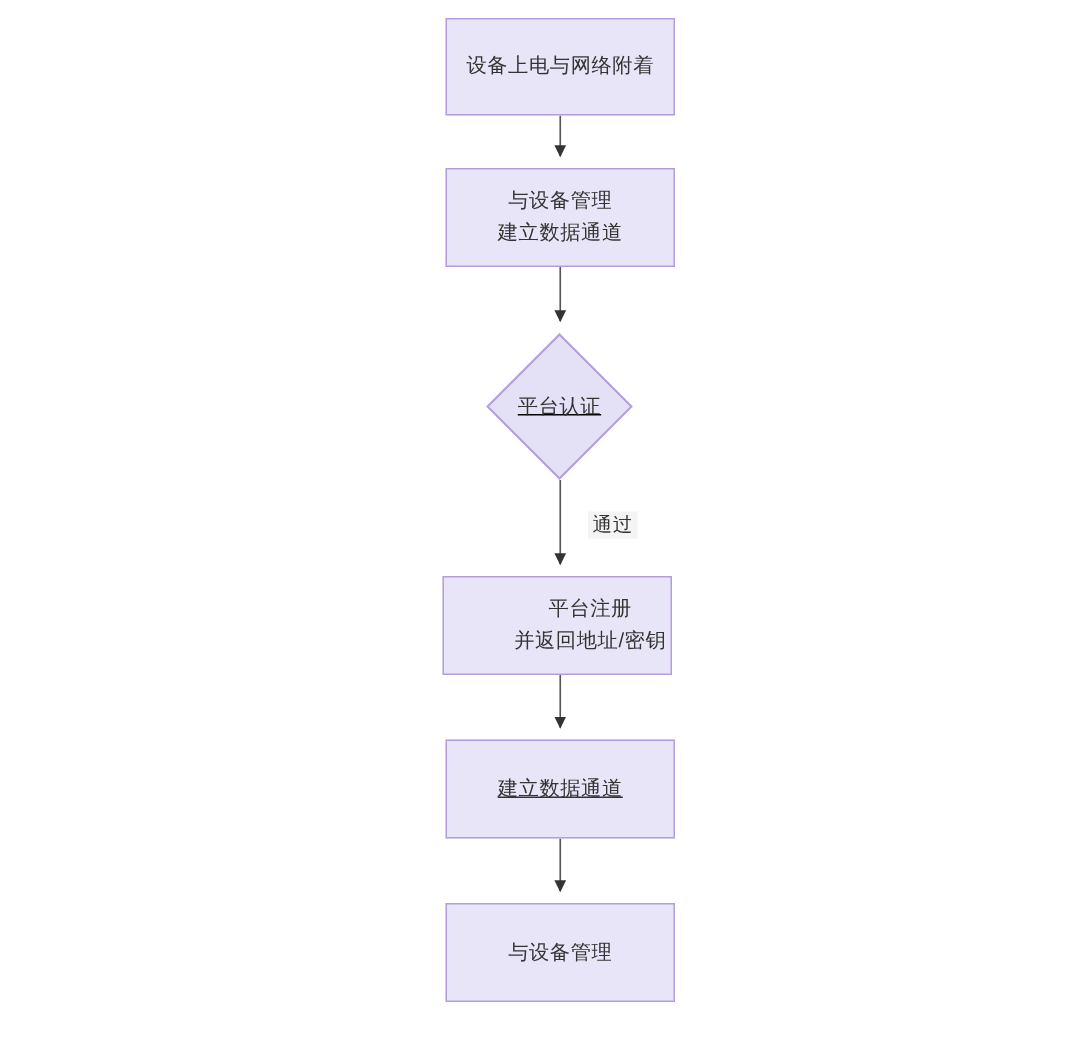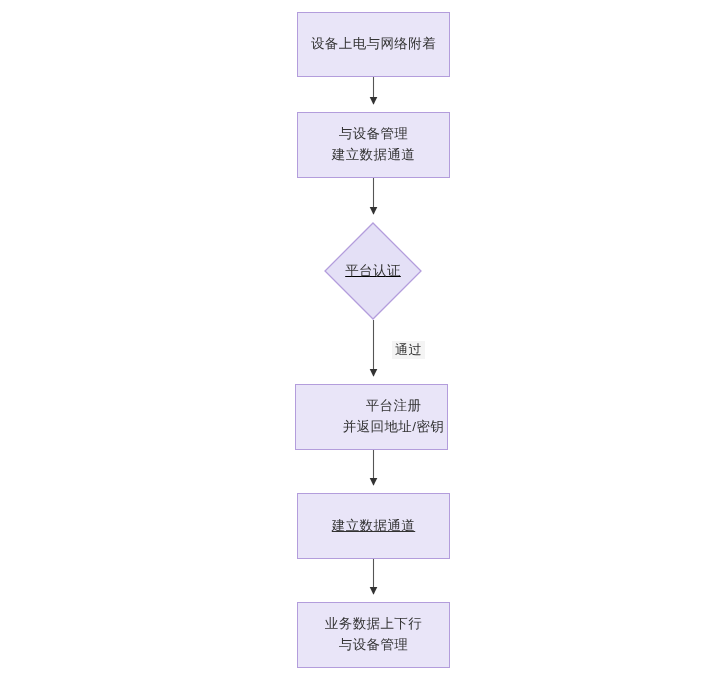--- a/index.html
+++ b/index.html
@@ -132,17 +132,16 @@
   <div class="node" style="left:295px; top:384px; width:153px; height:66px;padding-left:44px;">
     <span class="line1">平台注册</span>
     <span class="line2">并返回地址/密钥</span>
   </div>
 
   <div class="node" style="left:297px; top:493px; width:153px; height:66px;text-decoration:underline;">
     <span class="line1">建立数据通道</span>
   </div>
 
   <div class="node" style="left:297px; top:602px; width:153px; height:66px;">
-    <span class="line1">业务数据上下行</span>
     <span class="line2">与设备管理</span>
   </div>
 
 </div>
 
 </body></html>

